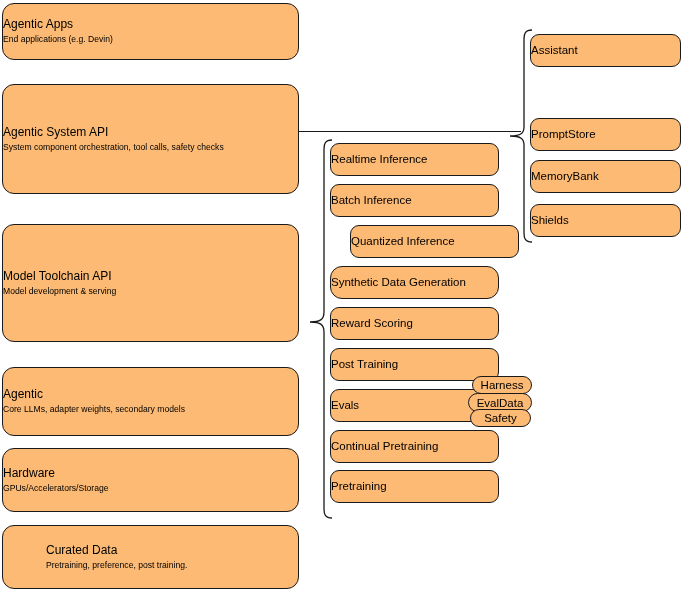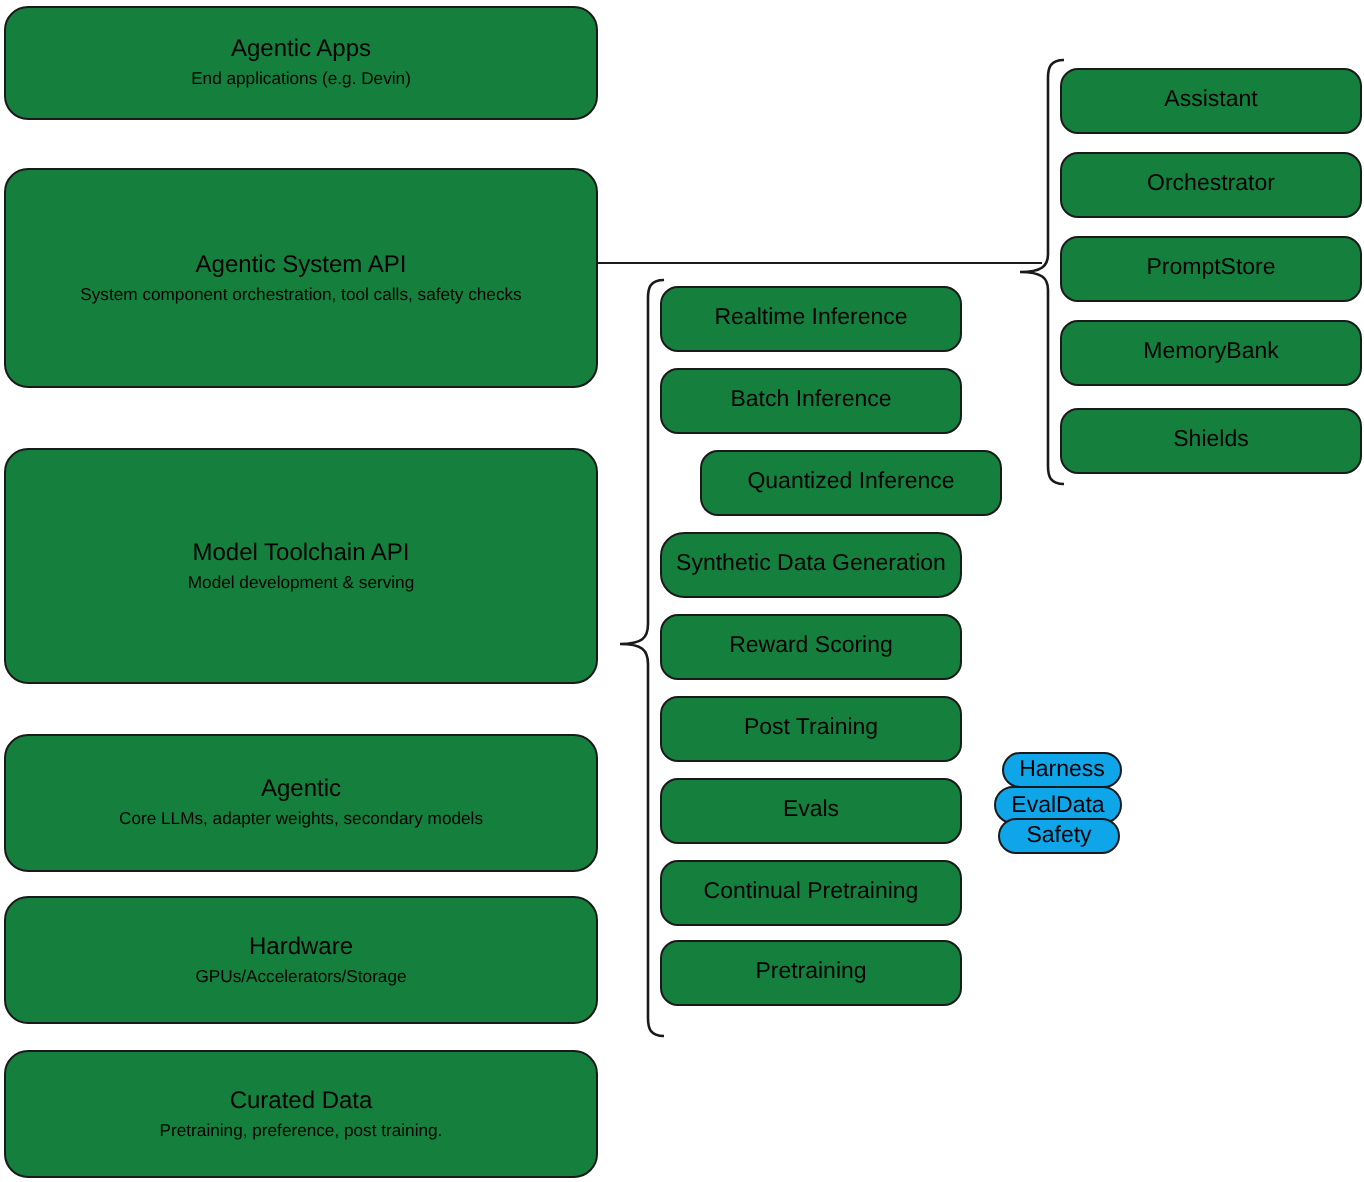--- a/index.html
+++ b/index.html
@@ -16,24 +16,24 @@
     width: 682px;
     height: 591px;
     background: #ffffff;
     overflow: hidden;
   }
   .box {
     position: absolute;
     box-sizing: border-box;
     border: 1.2px solid #1a1a1a;
     border-radius: 12px;
-    background: #15803d;
+    background: #fdba74;
     display: flex;
     flex-direction: column;
-    align-items: center;
+    align-items: flex-start;
     justify-content: center;
     text-align: center;
   }
   .box .title {
     font-size: 12px;
     line-height: 15px;
     color: #000000;
     white-space: nowrap;
   }
   .box .subtitle {
@@ -42,46 +42,45 @@
     color: #000000;
     white-space: nowrap;
     margin-top: 1px;
   }
   .layer-box {
     left: 2px;
     width: 297px;
   }
   .mid-box {
     left: 330px;
-    width: 151px;
+    width: 169px;
     height: 33px;
     border-radius: 9px;
   }
   .mid-box .title { font-size: 11.5px; }
   .right-box {
     left: 530px;
     width: 151px;
     height: 33px;
     border-radius: 9px;
   }
   .right-box .title { font-size: 11.5px; }
   .pill {
     position: absolute;
     box-sizing: border-box;
     border: 1.2px solid #1a1a1a;
     border-radius: 999px;
-    background: #0ea5e9;
+    background: #fdba74;
     display: flex;
     align-items: center;
     justify-content: center;
     font-size: 11.5px;
     line-height: 12px;
     white-space: nowrap;
     color: #000000;
-    margin-left: 29px;
   }
   .brace {
     position: absolute;
     pointer-events: none;
   }
   .connector {
     position: absolute;
     background: #1a1a1a;
   }
 </style>
@@ -108,36 +107,33 @@
   <div class="box layer-box" style="top:367px; height:69px;">
     <div class="title">Agentic</div>
     <div class="subtitle">Core LLMs, adapter weights, secondary models</div>
   </div>
 
   <div class="box layer-box" style="top:448px; height:64px;">
     <div class="title">Hardware</div>
     <div class="subtitle">GPUs/Accelerators/Storage</div>
   </div>
 
-  <div class="box layer-box" style="top:525px; height:64px;">
+  <div class="box layer-box" style="top:525px; height:64px;padding-left:43px;">
     <div class="title">Curated Data</div>
     <div class="subtitle">Pretraining, preference, post training.</div>
   </div>
 
   <div class="connector" style="left:299px; top:131px; width:222px; height:1.2px;"></div>
 
   <svg class="brace" style="left:508px; top:28px;" width="26" height="216" viewBox="0 0 26 216">
     <path d="M 24 2 C 17 2 16 6 16 11 L 16 99 C 16 105 13 108 2 108 C 13 108 16 111 16 117 L 16 205 C 16 210 17 214 24 214" fill="none" stroke="#1a1a1a" stroke-width="1.3"></path>
   </svg>
 
   <div class="box right-box" style="top:34px;">
     <div class="title">Assistant</div>
-  </div>
-  <div class="box right-box" style="top:76px;">
-    <div class="title">Orchestrator</div>
   </div>
   <div class="box right-box" style="top:118px;">
     <div class="title">PromptStore</div>
   </div>
   <div class="box right-box" style="top:160px;">
     <div class="title">MemoryBank</div>
   </div>
   <div class="box right-box" style="top:204px;">
     <div class="title">Shields</div>
   </div>

